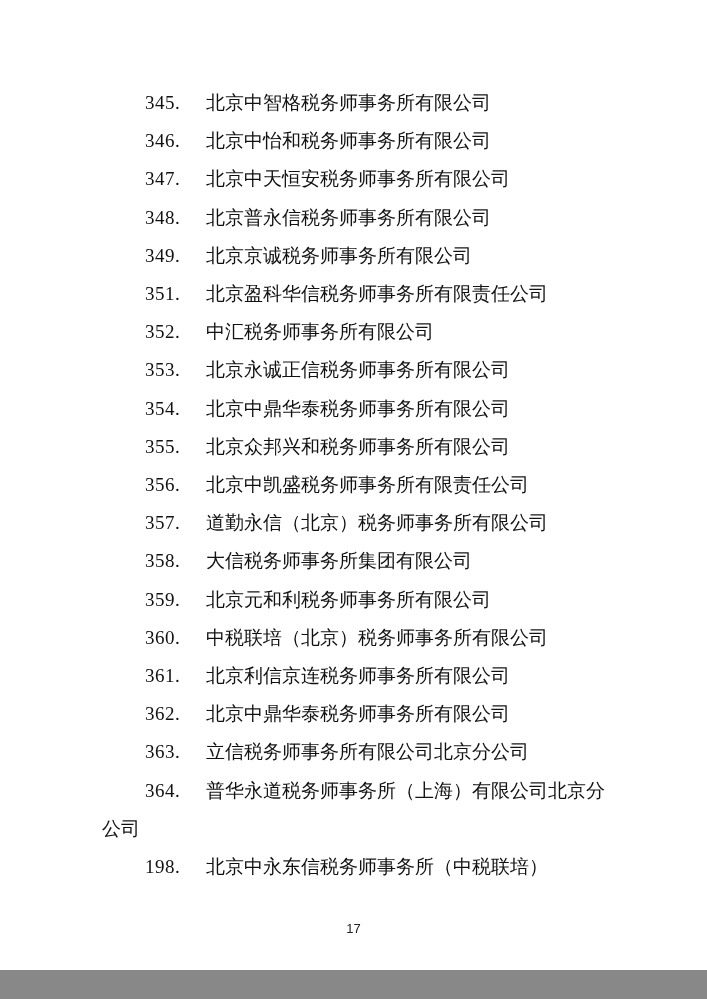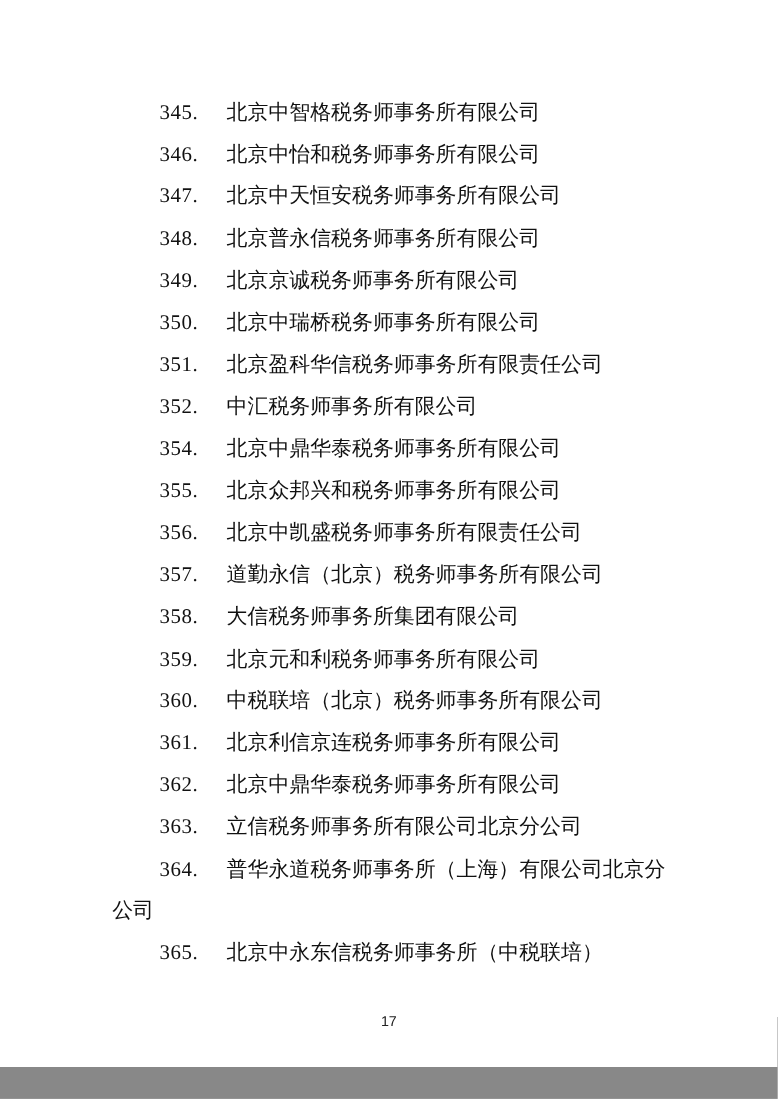--- a/index.html
+++ b/index.html
@@ -58,26 +58,26 @@
   <div class="entry"><span class="num">345.</span><span class="name">北京中智格税务师事务所有限公司</span></div>
 
   <div class="entry"><span class="num">346.</span><span class="name">北京中怡和税务师事务所有限公司</span></div>
 
   <div class="entry"><span class="num">347.</span><span class="name">北京中天恒安税务师事务所有限公司</span></div>
 
   <div class="entry"><span class="num">348.</span><span class="name">北京普永信税务师事务所有限公司</span></div>
 
   <div class="entry"><span class="num">349.</span><span class="name">北京京诚税务师事务所有限公司</span></div>
 
-  <div class="entry"><span class="num">350.</span><span class="name">北京中瑞桥税务师事务所有限公司</span></div>
 
   <div class="entry"><span class="num">351.</span><span class="name">北京盈科华信税务师事务所有限责任公司</span></div>
 
   <div class="entry"><span class="num">352.</span><span class="name">中汇税务师事务所有限公司</span></div>
 
+  <div class="entry"><span class="num">353.</span><span class="name">北京永诚正信税务师事务所有限公司</span></div>
 
   <div class="entry"><span class="num">354.</span><span class="name">北京中鼎华泰税务师事务所有限公司</span></div>
 
   <div class="entry"><span class="num">355.</span><span class="name">北京众邦兴和税务师事务所有限公司</span></div>
 
   <div class="entry"><span class="num">356.</span><span class="name">北京中凯盛税务师事务所有限责任公司</span></div>
 
   <div class="entry"><span class="num">357.</span><span class="name">道勤永信（北京）税务师事务所有限公司</span></div>
 
   <div class="entry"><span class="num">358.</span><span class="name">大信税务师事务所集团有限公司</span></div>
@@ -87,16 +87,16 @@
   <div class="entry"><span class="num">360.</span><span class="name">中税联培（北京）税务师事务所有限公司</span></div>
 
   <div class="entry"><span class="num">361.</span><span class="name">北京利信京连税务师事务所有限公司</span></div>
 
   <div class="entry"><span class="num">362.</span><span class="name">北京中鼎华泰税务师事务所有限公司</span></div>
 
   <div class="entry"><span class="num">363.</span><span class="name">立信税务师事务所有限公司北京分公司</span></div>
 
   <div class="entry"><span class="num">364.</span><span class="name">普华永道税务师事务所（上海）有限公司北京分公司</span></div>
 
-  <div class="entry"><span class="num">365.</span><span class="name">北京中永东信税务师事务所（中税联培）</span></div>
+  <div class="entry"><span class="num">198.</span><span class="name">北京中永东信税务师事务所（中税联培）</span></div>
 </div>
   <div class="page-num">17</div>
 </div>
 
 </body></html>

